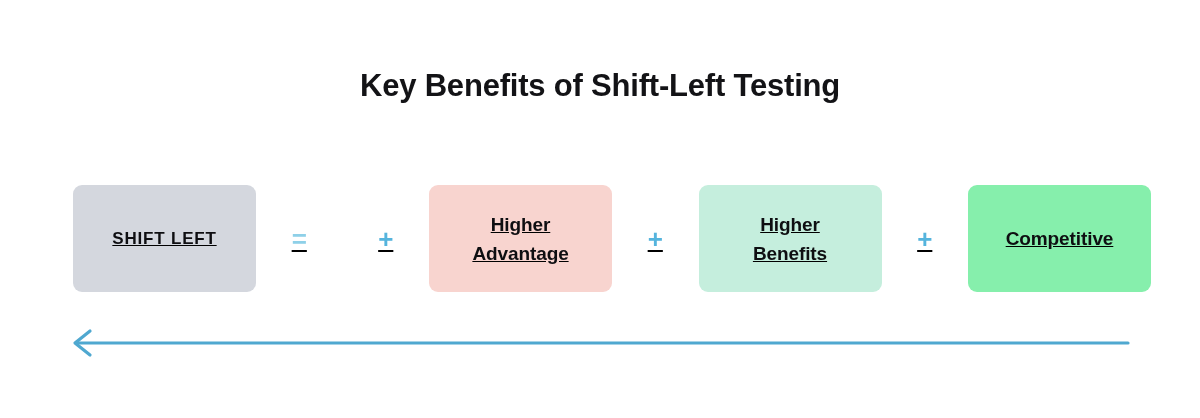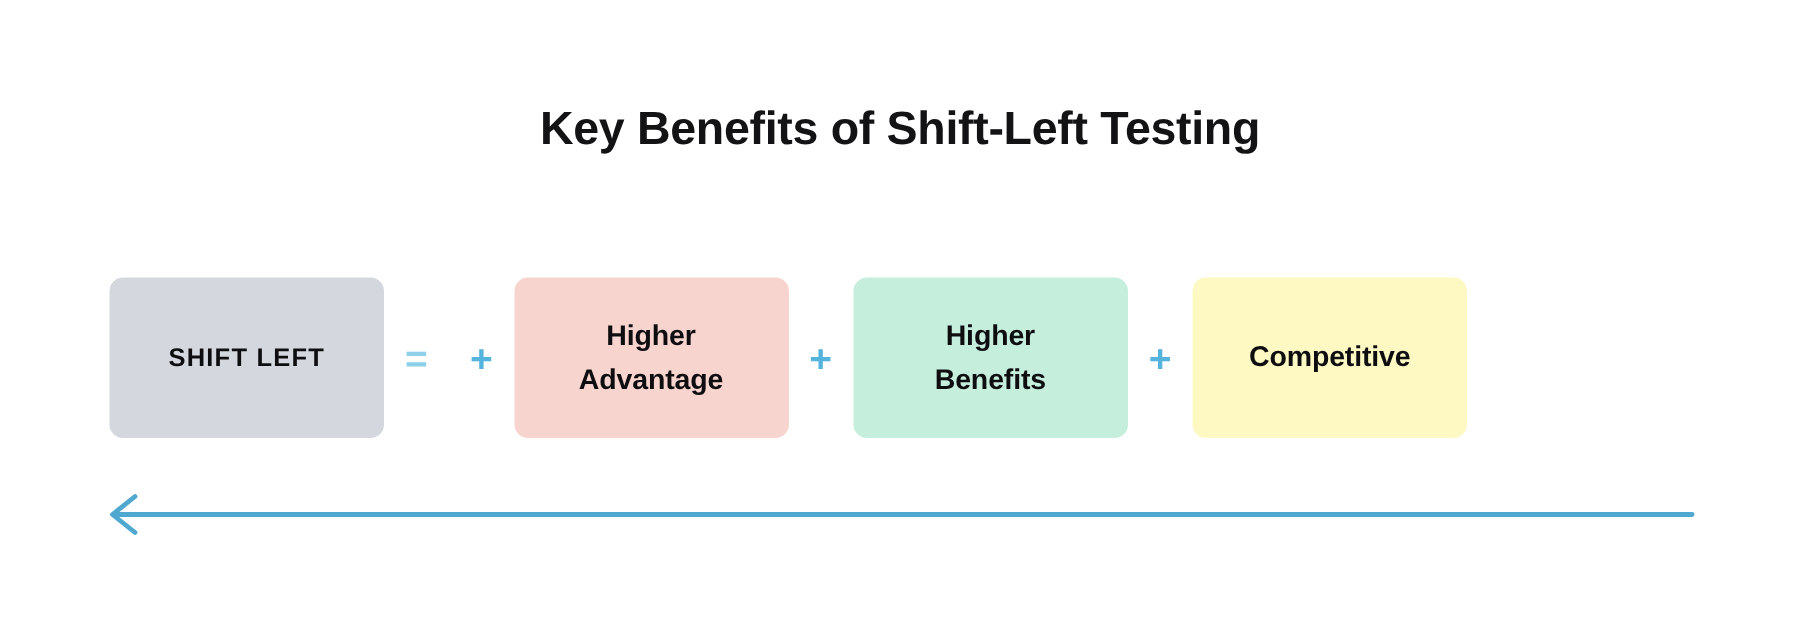--- a/index.html
+++ b/index.html
@@ -32,26 +32,27 @@
     letter-spacing: -0.2px;
     line-height: 44px;
     white-space: nowrap;
   }
 
   
   #equation-row {
     position: absolute;
     left: 73px;
     top: 185px;
-    width: 905px;
+    width: 1078px;
     height: 107px;
     display: flex;
     flex-direction: row;
     align-items: stretch;
     justify-content: space-between;
+    text-decoration: underline;
   }
 
   .benefit-box {
     box-sizing: border-box;
     width: 183px;
     height: 107px;
     border-radius: 9px;
     display: flex;
     align-items: center;
     justify-content: center;
@@ -130,21 +131,21 @@
 
     <div class="benefit-box" id="box-higher-quality" style="background: rgb(197, 238, 221);">
       <span class="benefit-label">
         <span>Higher</span><br>
         <span>Benefits</span>
       </span>
     </div>
 
     <div class="operator plus">+</div>
 
-    <div class="benefit-box" id="box-competitive-advantage" style="background: #fef9c3;">
+    <div class="benefit-box" id="box-competitive-advantage" style="background: #86efac;">
       <span class="benefit-label">
         <span>Competitive</span><br>
       </span>
     </div>
 
   </div>
 
   <div id="shift-left-arrow">
     <svg width="1064" height="34" viewBox="0 0 1064 34" xmlns="http://www.w3.org/2000/svg">
       <line id="arrow-shaft" x1="10" y1="17" x2="1060" y2="17" stroke-width="3.2" stroke-linecap="round" stroke="#4fa8d0"></line>

